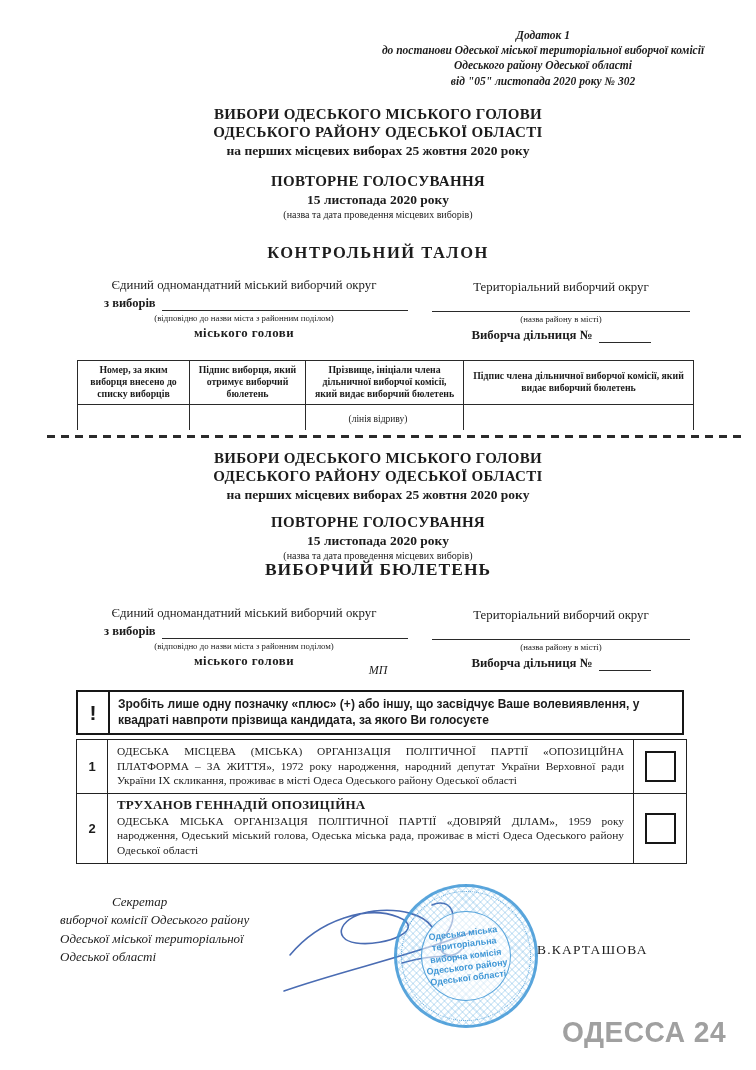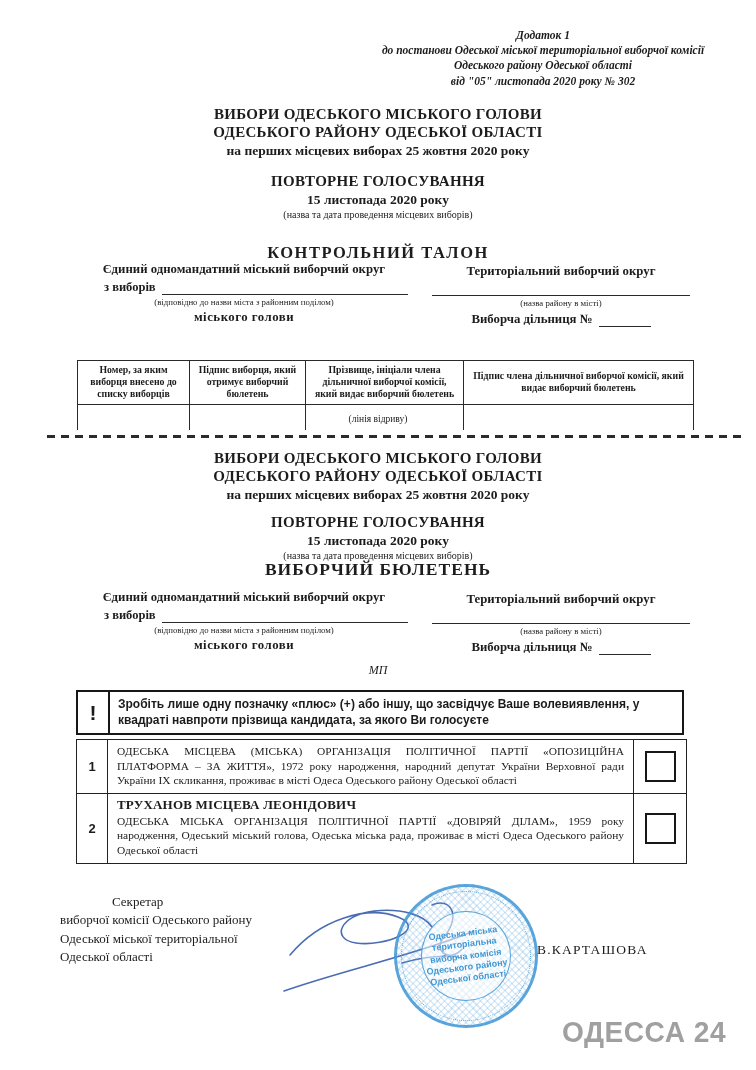--- a/index.html
+++ b/index.html
@@ -18,21 +18,21 @@
   .t-line-big{font-size:15px;line-height:17.5px;letter-spacing:.3px;}
   .t-line-sub{font-size:13.5px;line-height:16px;margin-top:2px;}
   .revote-title{font-size:15px;letter-spacing:.3px;}
   .revote-date{font-size:13.5px;margin-top:2px;}
   .revote-note{font-size:10px;font-weight:normal;margin-top:1px;}
   .big-heading{left:0;width:100%;text-align:center;font-weight:bold;}
 
   
   .district-left{width:328px;}
   .district-right{width:258px;}
-  .d-title{font-size:12.8px;font-weight:bold;text-align:center;line-height:1.2;}
+  .d-title{font-size:12.8px;font-weight:normal;text-align:center;line-height:1.2;margin-top:16px;}
   .d-prefix-row{display:flex;align-items:flex-end;margin:3px 0 0 24px;}
   .d-prefix{font-size:12.5px;font-weight:bold;white-space:nowrap;}
   .fill-line{flex:1;border-bottom:1.2px solid #2a2a2a;height:13px;margin-left:6px;}
   .line-full{border-bottom:1.2px solid #2a2a2a;height:10px;margin-top:6px;}
   .d-note{font-size:8.8px;text-align:center;margin-top:2px;color:#222;}
   .d-value{font-size:12.8px;font-weight:bold;text-align:center;margin-top:3px;letter-spacing:.5px;}
   .station-row{display:flex;align-items:flex-end;justify-content:center;margin-top:4px;}
   .station-label{font-size:12.8px;font-weight:bold;white-space:nowrap;}
   .station-fill{width:52px;border-bottom:1.2px solid #2a2a2a;height:13px;margin-left:6px;}
 
@@ -61,21 +61,21 @@
   .cand-row + .cand-row{border-top:1.4px solid #222;}
   .cand-num{width:30px;border-right:1.4px solid #222;display:flex;align-items:center;
     justify-content:center;font-family:"Liberation Sans",sans-serif;font-size:13px;font-weight:bold;}
   .cand-body{flex:1;padding:3px 9px 5px 9px;}
   .cand-name{font-size:13px;font-weight:bold;letter-spacing:.2px;}
   .cand-desc{font-size:11.4px;line-height:1.28;text-align:justify;margin-top:1px;}
   .cand-boxcell{width:52px;border-left:1.4px solid #222;display:flex;align-items:center;justify-content:center;}
   .checkbox{width:27px;height:27px;border:2.6px solid #171717;background:#fff;}
 
   
-  .secretary{left:60px;top:893px;width:250px;font-size:13px;line-height:1.42;}
+  .secretary{left:60px;top:893px;width:250px;font-size:13px;line-height:1.42;font-style:italic;}
   .secretary .first{padding-left:52px;}
   .sig-svg{left:282px;top:893px;}
   .stamp{left:394px;top:884px;width:144px;height:144px;border-radius:50%;
     border:3px solid rgba(62,150,214,.85);box-sizing:border-box;
     background:
       repeating-linear-gradient(45deg,rgba(90,170,225,.22) 0 1.5px,transparent 1.5px 5px),
       repeating-linear-gradient(-45deg,rgba(90,170,225,.22) 0 1.5px,transparent 1.5px 5px);
     display:flex;align-items:center;justify-content:center;}
   .stamp-ring{position:absolute;inset:4px;border-radius:50%;border:1.5px dotted rgba(62,150,214,.8);}
   .stamp-inner{position:absolute;inset:24px;border-radius:50%;border:1.6px solid rgba(62,150,214,.85);
@@ -203,21 +203,21 @@
     <div class="cand-body">
       <div class="cand-desc">ОДЕСЬКА МІСЦЕВА (МІСЬКА) ОРГАНІЗАЦІЯ ПОЛІТИЧНОЇ ПАРТІЇ «ОПОЗИЦІЙНА ПЛАТФОРМА – ЗА ЖИТТЯ», 1972 року народження, народний депутат України Верховної ради України ІХ скликання, проживає в місті Одеса Одеського району Одеської області</div>
     </div>
     <div class="cand-boxcell">
       <div class="checkbox"></div>
     </div>
   </div>
   <div class="cand-row">
     <div class="cand-num">2</div>
     <div class="cand-body">
-      <div class="cand-name">ТРУХАНОВ МІСЦЕВА ЛЕОНІДОВИЧ</div>
+      <div class="cand-name">ТРУХАНОВ ГЕННАДІЙ ОПОЗИЦІЙНА</div>
       <div class="cand-desc">ОДЕСЬКА МІСЬКА ОРГАНІЗАЦІЯ ПОЛІТИЧНОЇ ПАРТІЇ «ДОВІРЯЙ ДІЛАМ», 1959 року народження, Одеський міський голова, Одеська міська рада, проживає в місті Одеса Одеського району Одеської області</div>
     </div>
     <div class="cand-boxcell">
       <div class="checkbox"></div>
     </div>
   </div>
 </div>
 
 <div class="abs secretary">
   <div class="first">Секретар</div>

